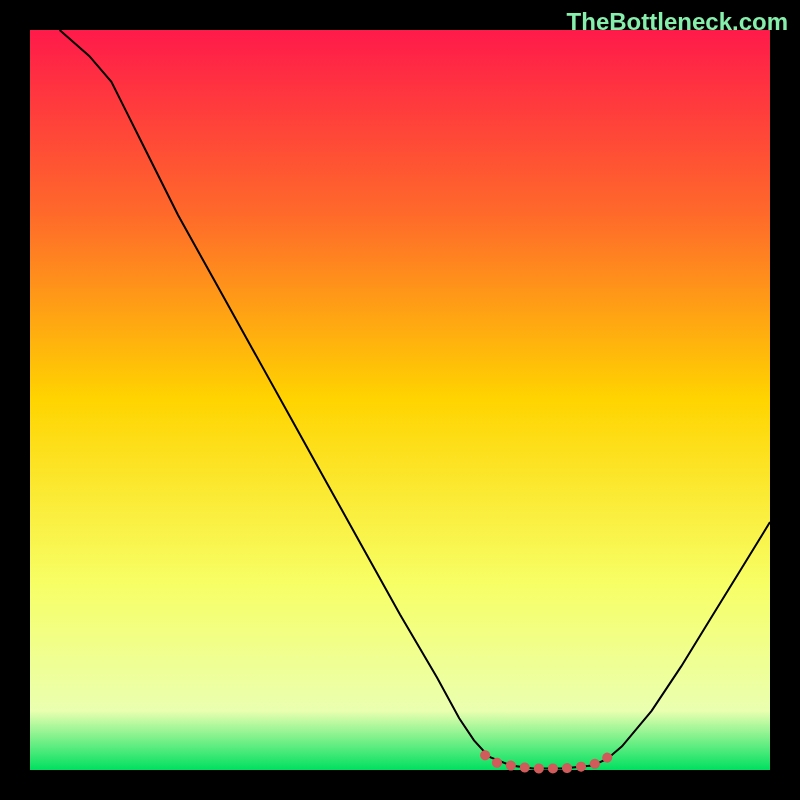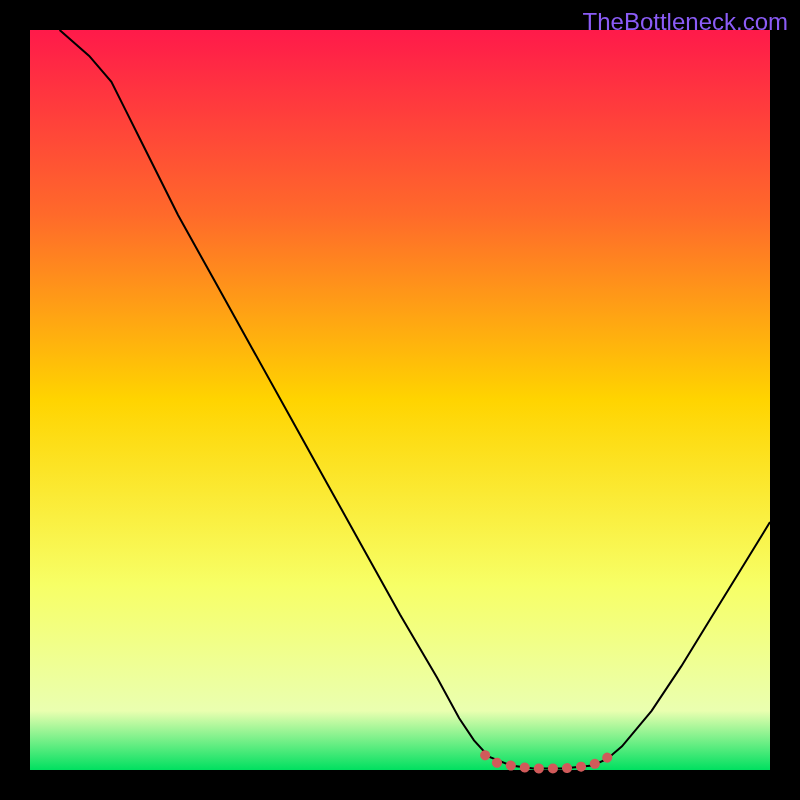--- a/index.html
+++ b/index.html
@@ -13,23 +13,23 @@
   }
   .container {
     position: relative;
     width: 800px;
     height: 800px;
   }
   .watermark {
     position: absolute;
     top: 8px;
     right: 12px;
-    color: #8b5cf6;
+    color: #86efac;
     font-size: 24px;
-    font-weight: normal;
+    font-weight: bold;
     z-index: 10;
   }
   svg {
     display: block;
   }
 </style>
 </head>
 <body>
 
 <div class="container">

